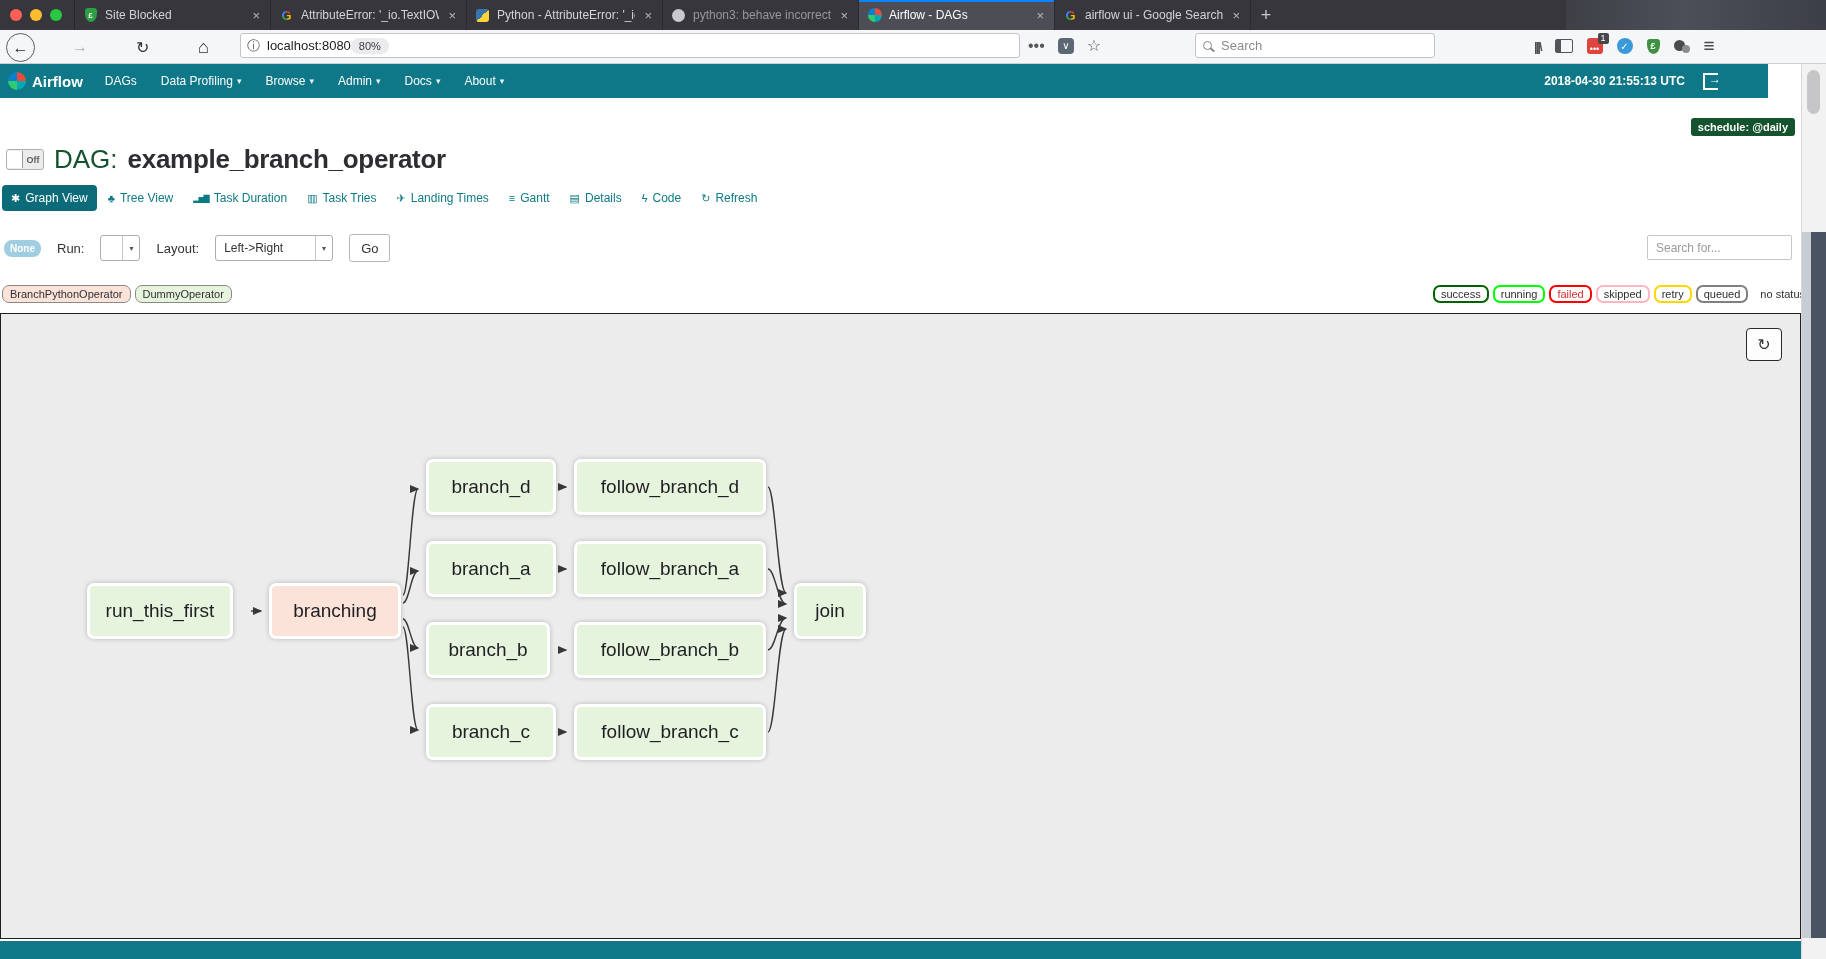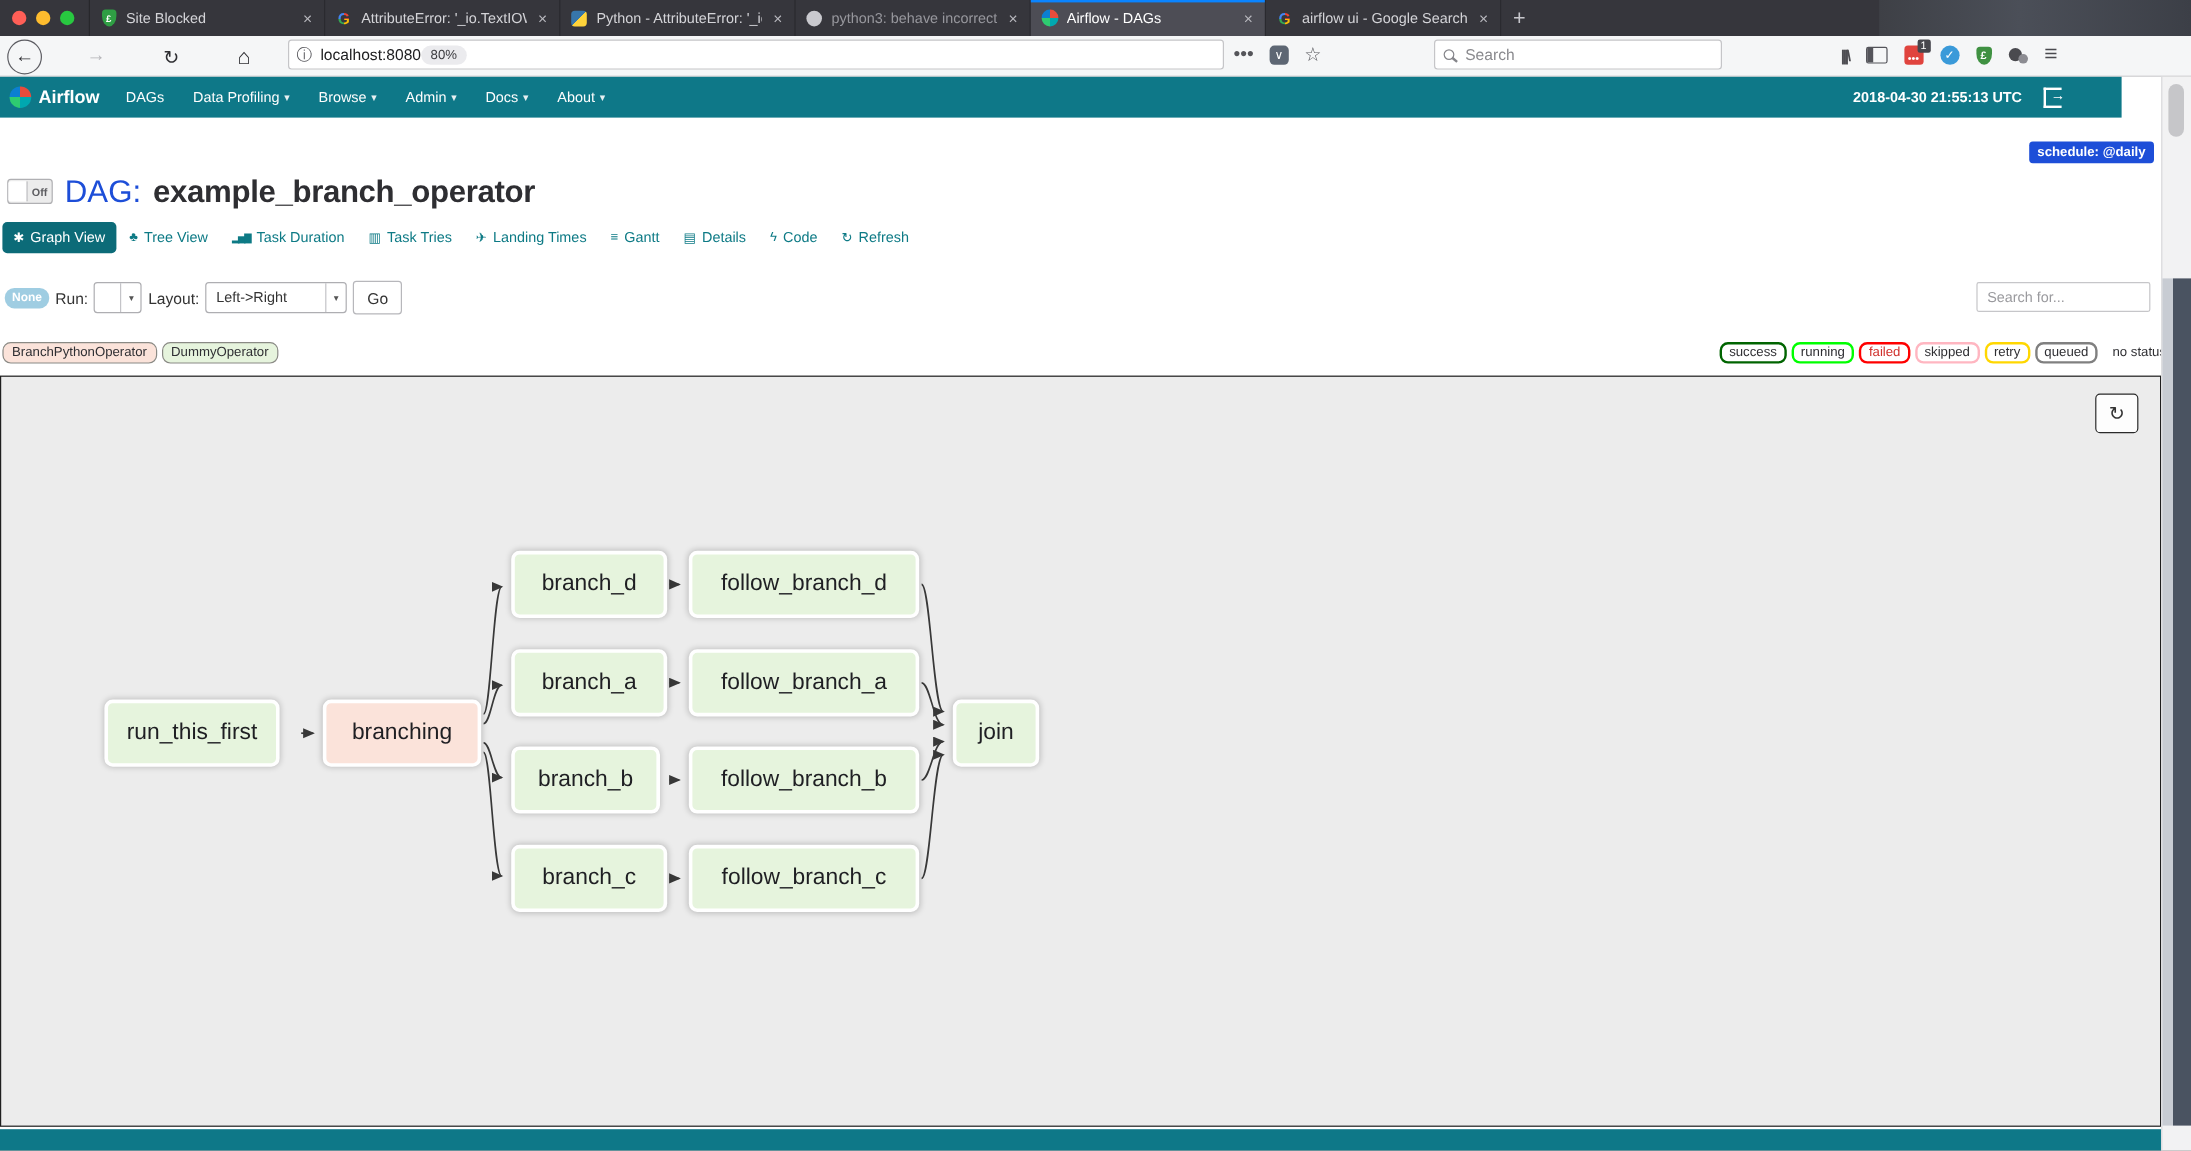--- a/index.html
+++ b/index.html
@@ -73,38 +73,38 @@
   
   .airnav{position:absolute;left:0;top:64px;width:1768px;height:34px;background:#0e7888;display:flex;align-items:center;color:#fff;}
   .brand{display:flex;align-items:center;gap:6px;padding:0 10px 0 8px;font-weight:bold;font-size:15px;}
   .airnav-item{padding:0 12px;font-size:12px;color:#fdfdfd;display:flex;align-items:center;gap:4px;}
   .airnav-item .caret{font-size:9px;opacity:.9;}
   .airnav-right{margin-left:auto;display:flex;align-items:center;gap:18px;padding-right:50px;font-size:12px;font-weight:bold;}
   .logout{position:relative;width:13px;height:13px;border:2px solid #fff;border-right:none;display:inline-block;}
   .logout::after{content:"→";position:absolute;left:4px;top:-3px;font-size:12px;color:#fff;font-weight:bold;}
 
   
-  .schedule-badge{position:absolute;top:118px;right:31px;background:#1d4ed8;color:#fff;font-size:11px;
+  .schedule-badge{position:absolute;top:118px;right:31px;background:#14532d;color:#fff;font-size:11px;
     font-weight:bold;padding:3px 7px;border-radius:3px;}
   .titlerow{position:absolute;left:6px;top:144px;display:flex;align-items:center;gap:10px;}
   .toggle{width:36px;height:19px;background:#ececec;border:1px solid #b0b0b3;border-radius:3px;
     display:flex;align-items:center;position:relative;}
   .toggle .knob{width:15px;height:17px;background:#fff;border-right:1px solid #9a9a9e;border-radius:2px 0 0 2px;}
   .toggle .t-label{flex:1;text-align:center;font-size:9px;color:#5d5d61;font-weight:bold;}
-  .title-prefix{font-size:26px;color:#1d4ed8;}
+  .title-prefix{font-size:26px;color:#14532d;}
   .dag-title{font-size:26px;color:#2e2e32;font-weight:bold;letter-spacing:-.3px;}
 
   
   .viewtabs{position:absolute;left:2px;top:185px;display:flex;align-items:center;gap:2px;}
   .vtab{display:flex;align-items:center;gap:5px;color:#0d7a85;font-size:12px;padding:6px 9px;border-radius:4px;}
   .vtab .vicon{font-size:11px;}
   .vtab.active{background:#0c6b78;color:#fff;}
 
   
-  .controls{position:absolute;left:4px;top:234px;display:flex;align-items:center;gap:5px;font-size:13px;color:#333;}
+  .controls{position:absolute;left:4px;top:234px;display:flex;align-items:center;gap:16px;font-size:13px;color:#333;}
   .none-badge{background:#9fcde2;color:#fff;font-size:10px;font-weight:bold;padding:3px 6px;border-radius:8px;}
   .select{height:26px;background:#fff;border:1px solid #aeaeb2;border-radius:3px;display:flex;align-items:center;
     box-sizing:border-box;font-size:12px;color:#333;}
   .select .sel-val{padding:0 8px;flex:1;}
   .select .sel-caret{width:16px;align-self:stretch;border-left:1px solid #c4c4c8;display:flex;align-items:center;
     justify-content:center;font-size:8px;color:#555;}
   .sel-run{width:40px;}
   .sel-layout{width:118px;}
   .gobtn{height:26px;background:#fff;border:1px solid #b7b7bb;border-radius:3px;padding:0 11px;font-size:13px;
     color:#333;display:flex;align-items:center;}

